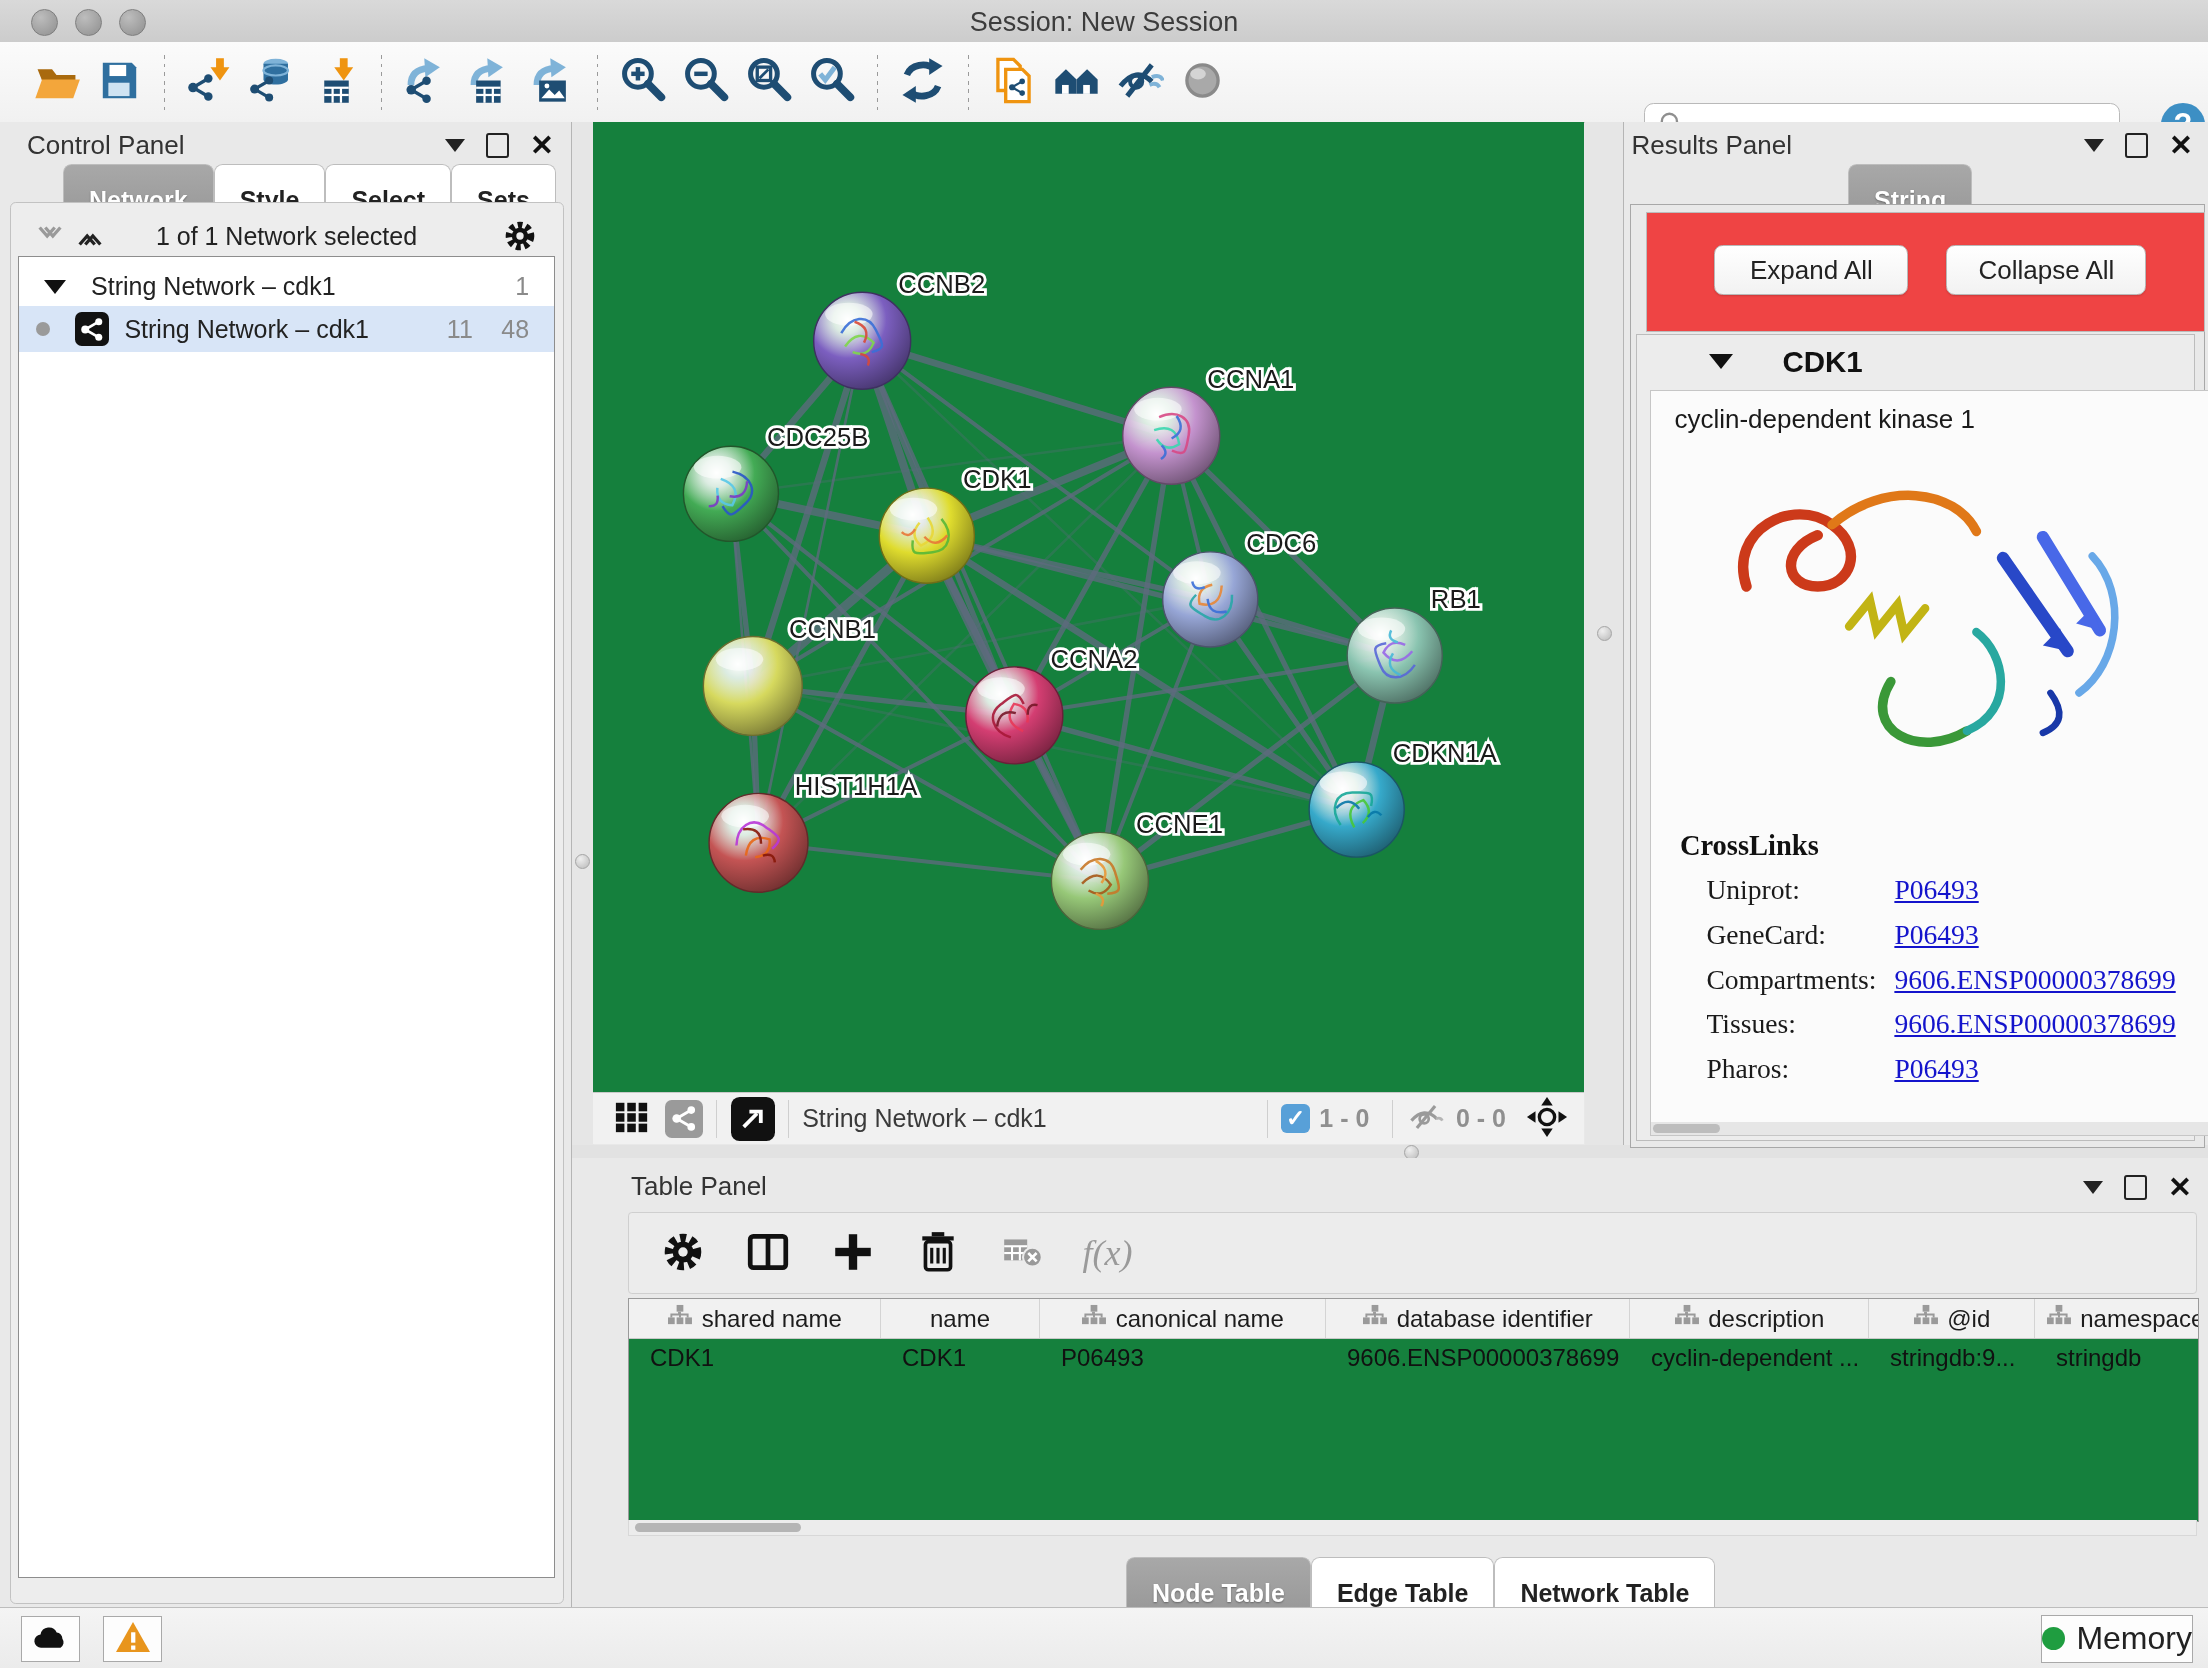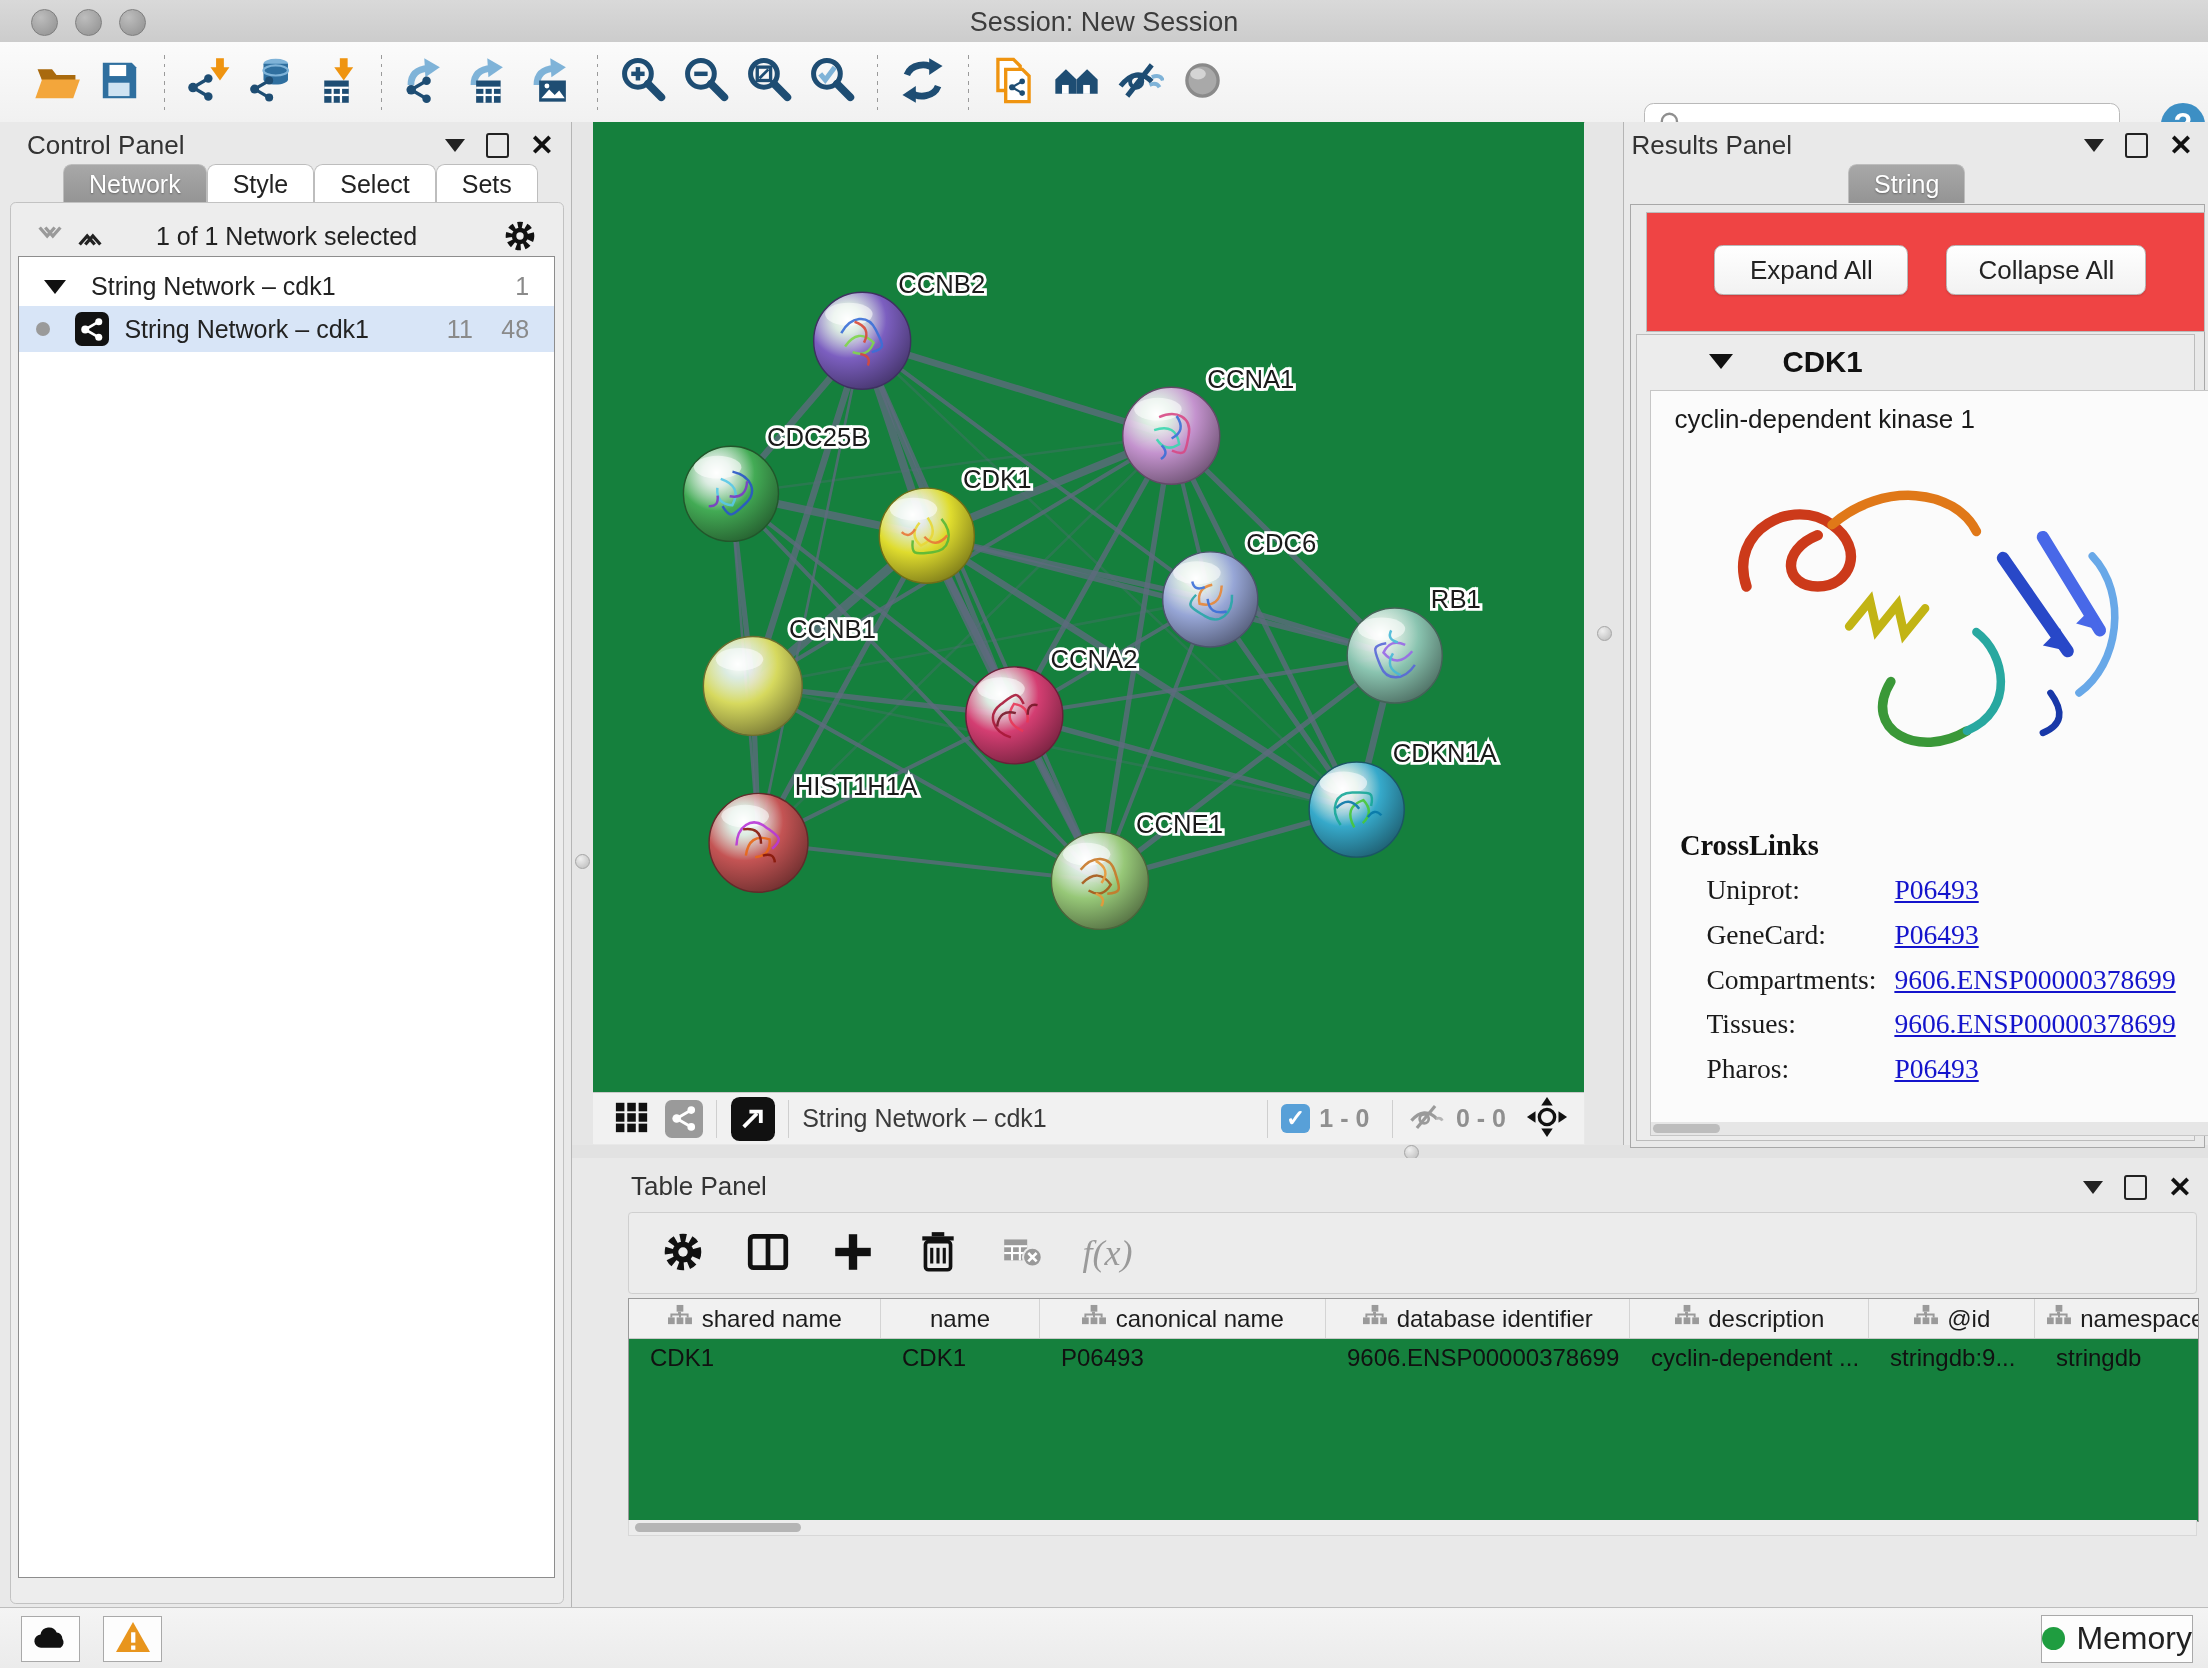--- a/index.html
+++ b/index.html
@@ -31,22 +31,22 @@
 
   
   .panel-title{font-size:26px;color:#333;}
   .winbtns{position:absolute;display:flex;align-items:center;gap:21px;}
   .wb-tri{width:0;height:0;border-left:10.5px solid transparent;border-right:10.5px solid transparent;
     border-top:13.3px solid #222;}
   .wb-sq{width:19px;height:21px;border:2.9px solid #222;border-radius:2.9px;}
   .wb-x{font-size:28.5px;font-weight:bold;color:#111;line-height:21px;}
 
   .tab{height:38px;display:flex;align-items:center;justify-content:center;
-    padding:0 25px;font-size:25px;background:#fff;border:1px solid #bdbdbd;
-    border-bottom:none;border-radius:8.6px 8.6px 0 0;color:#222;cursor:default;}
+    padding:16px 25px;font-size:25px;background:#fff;border:1px solid #bdbdbd;
+    border-bottom:none;border-radius:8.6px 8.6px 0 0;color:#222;cursor:default;font-weight:bold;}
   .tab.active{background:linear-gradient(#a8a8a8,#949494);color:#fff;text-shadow:0 1px 1.9px rgba(0,0,0,.35);}
 
   
   .control-panel{left:0;top:122px;width:571px;height:1486px;background:#e9e9e9;
     border-right:1px solid #b5b5b5;}
   #control-tabs{position:absolute;left:63px;top:42px;display:flex;}
   .cp-box{position:absolute;left:9.5px;top:80px;width:552px;height:1400px;
     background:#ededed;border:1px solid #c2c2c2;border-radius:5.7px;}
   .cp-listhead{position:absolute;left:0;top:13.3px;width:100%;height:38px;}
   .cp-status{position:absolute;left:0;top:5.7px;width:100%;text-align:center;font-size:25px;color:#222;}
@@ -923,20 +923,25 @@
         <div class="td-cell" style="width: 286px;">P06493</div>
         <div class="td-cell" style="width: 304px;">9606.ENSP00000378699</div>
         <div class="td-cell" style="width: 239px;">cyclin-dependent ...</div>
         <div class="td-cell" style="width: 166px;">stringdb:9...</div>
         <div class="td-cell" style="width: 181px;">stringdb</div>
       </div>
   </div>
   <div class="tp-scroll">
       <div class="tp-thumb"></div>
     </div>
+  <div id="table-tabs">
+      <div class="tab active">Node Table</div>
+      <div class="tab">Edge Table</div>
+      <div class="tab">Network Table</div>
+    </div>
 </div>
 
 <div class="abs status-bar">
   <div class="sb-btn" style="left:21px">
     <span>
       <svg width="38" height="28.5" viewBox="0 0 40 30">
           <path d="M10 26a7 7 0 0 1-1-14 9 9 0 0 1 17-2 6.5 6.5 0 0 1 6 6.5A6.5 6.5 0 0 1 30 26z" fill="#111"></path>
         </svg>
     </span>
   </div>

